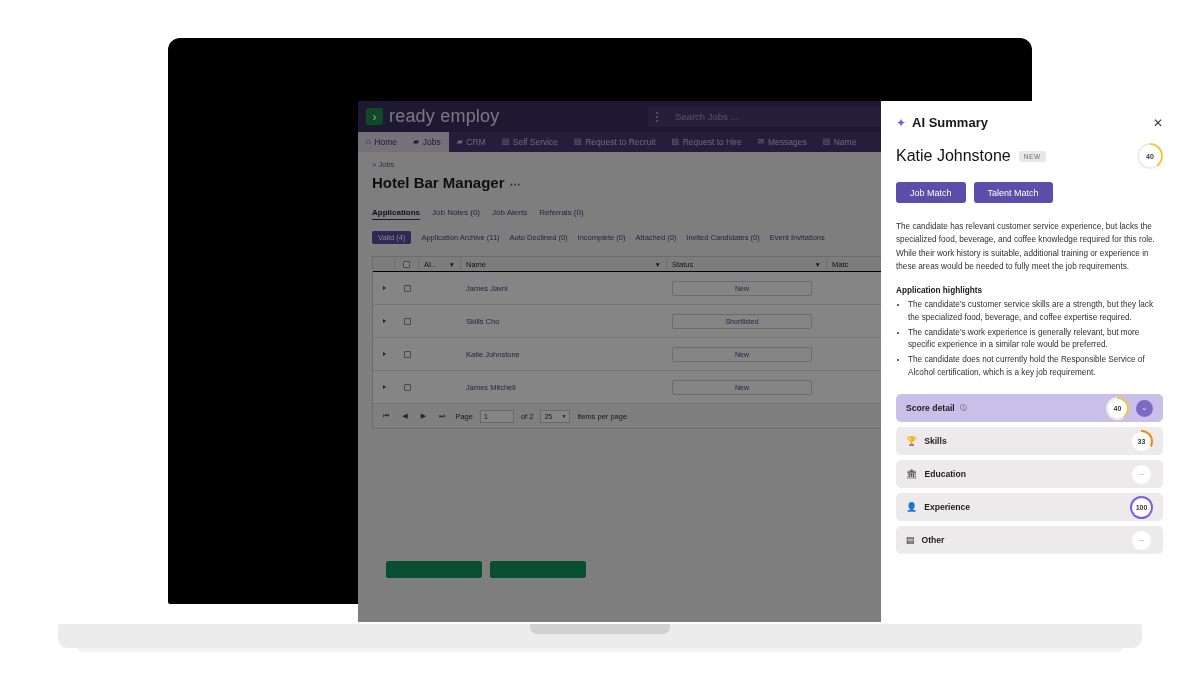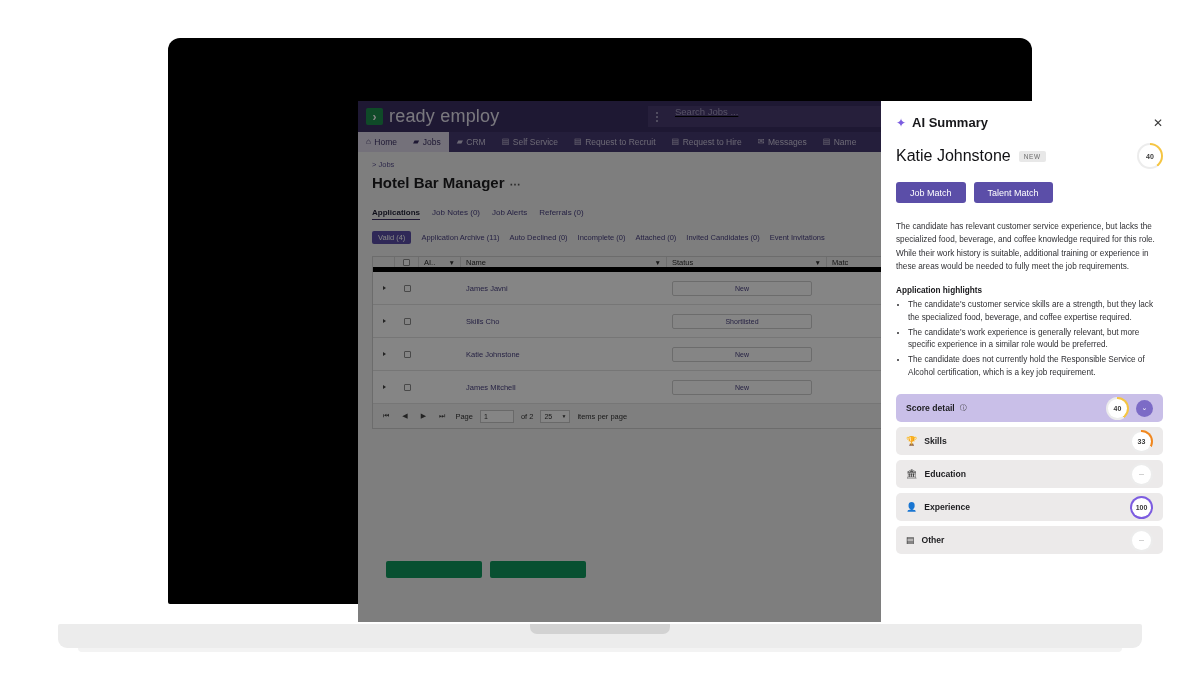--- a/index.html
+++ b/index.html
@@ -53,22 +53,22 @@
   .logo-mark {
     width: 17px; height: 17px; background: #1e8f4e; border-radius: 2px;
     display: flex; align-items: center; justify-content: center;
     color: #fff; font-size: 12px; font-weight: bold; line-height: 1;
   }
   .logo-text { color: #e9e6f2; font-size: 18px; letter-spacing: .2px; }
   .topbar-right { position: absolute; left: 290px; top: 5px; display: flex; align-items: center; }
   .kebab { width: 18px; height: 21px; background: #4a3d72; display: flex; flex-direction: column;
            align-items: center; justify-content: center; gap: 2px; }
   .kebab i { width: 2px; height: 2px; background: #b9b2d1; border-radius: 50%; display: block; }
-  .search-box { width: 300px; height: 21px; background: #4a3d72; display: flex; align-items: flex-start;
-                padding-left: 9px; text-decoration: underline; }
+  .search-box { width: 300px; height: 21px; background: #4a3d72; display: flex; align-items: center;
+                padding-left: 9px; }
   .search-box span { color: #a79ec4; font-size: 9.5px; }
 
   
   .navbar { height: 20px; background: #463a71; display: flex; align-items: stretch; }
   .nav-item { display: flex; align-items: center; gap: 3.5px; padding: 0 8px; color: #cfc9e0; font-size: 8.5px; white-space: nowrap; }
   .nav-item.active { background: #ded9ea; color: #3b2f63; }
   .nav-ic { font-size: 8px; line-height: 1; display: inline-block; }
 
   
   .content { padding: 8px 14px 0 14px; }
@@ -79,21 +79,21 @@
   .tabs { display: flex; gap: 12px; margin-top: 17px; font-size: 8px; }
   .tab { color: #4a4282; padding-bottom: 2px; }
   .tab.active { color: #1f1f35; font-weight: bold; border-bottom: 1.4px solid #3b2f63; }
 
   .subtabs { display: flex; gap: 10px; margin-top: 11px; font-size: 7.5px; align-items: center; }
   .subtab { color: #4a4282; }
   .subtab.active { background: #5b4ea8; color: #fff; padding: 2px 6px; border-radius: 2px; }
 
   .grid-wrap { margin-top: 12px; border: 1px solid #cfcfcf; background: #fafafa; }
   .grid-group { font-size: 7.5px; color: #3d3d3d; padding: 6px 8px; background: #f2f2f2; border-bottom: 1px solid #d6d6d6; }
-  .grid-head { display: flex; background: #efefef; border-bottom: 5px solid #000000; height: 15px; align-items: stretch; font-size: 7.5px; color: #2a2a2a; }
+  .grid-head { display: flex; background: #efefef; border-bottom: 1px solid #000000; height: 15px; align-items: stretch; font-size: 7.5px; color: #2a2a2a; }
   .gh { display: flex; align-items: center; border-right: 1px solid #d3d3d3; padding: 0 5px; }
   .gh.expander { width: 22px; }
   .gh.check { width: 24px; justify-content: center; }
   .gh.ai { width: 42px; justify-content: space-between; }
   .gh.name { width: 206px; justify-content: space-between; }
   .gh.status { width: 160px; justify-content: space-between; }
   .gh.match { flex: 1; }
   .fn { font-size: 6.5px; color: #333; }
   .hbox { width: 7px; height: 7px; border: 1px solid #8d8d8d; background: #fff; border-radius: 1px; }
 

